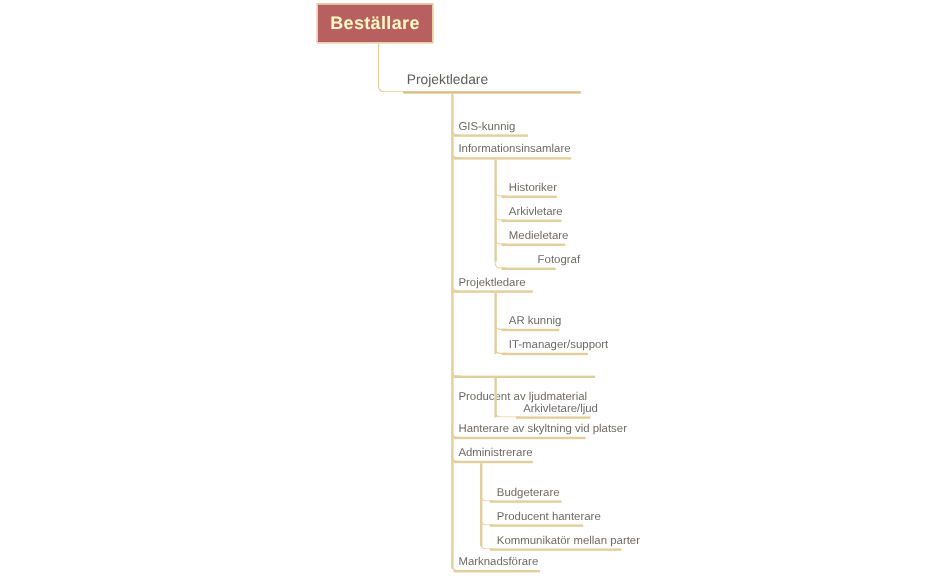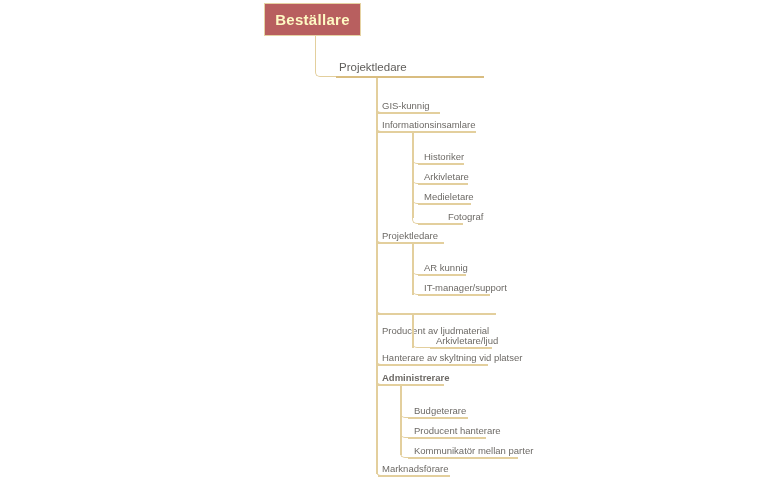--- a/index.html
+++ b/index.html
@@ -169,21 +169,21 @@
   </div>
   <div class="elbow" style="left:412px; top:340px; width:22px; height:8px;"></div>
   <div class="hline" style="left:430px; top:347px; width:62px;"></div>
 
   <div class="node lvl2" style="left:382px; top:353px;">
     <span>Hanterare av skyltning vid platser</span>
   </div>
   <div class="elbow" style="left:376px; top:357px; width:8px; height:8px;"></div>
   <div class="hline" style="left:378px; top:364px; width:110px;"></div>
 
-  <div class="node lvl2" style="left:382px; top:373px;font-weight:bold;">
+  <div class="node lvl2" style="left:382px; top:373px;">
     <span>Administrerare</span>
   </div>
   <div class="elbow" style="left:376px; top:377px; width:8px; height:8px;"></div>
   <div class="hline" style="left:378px; top:384px; width:66px;"></div>
 
   <div class="vline" style="left:400px; top:386px; height:69px;"></div>
 
   <div class="node lvl3" style="left:414px; top:406px;">
     <span>Budgeterare</span>
   </div>

